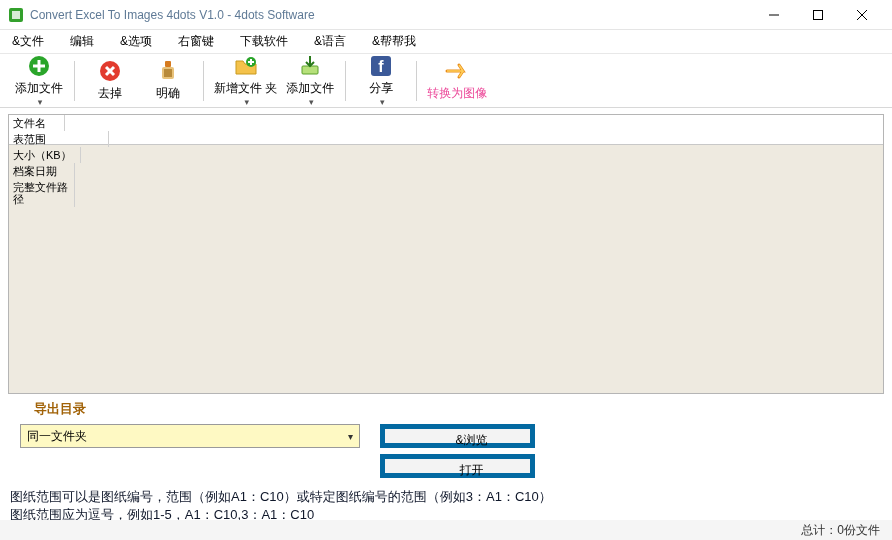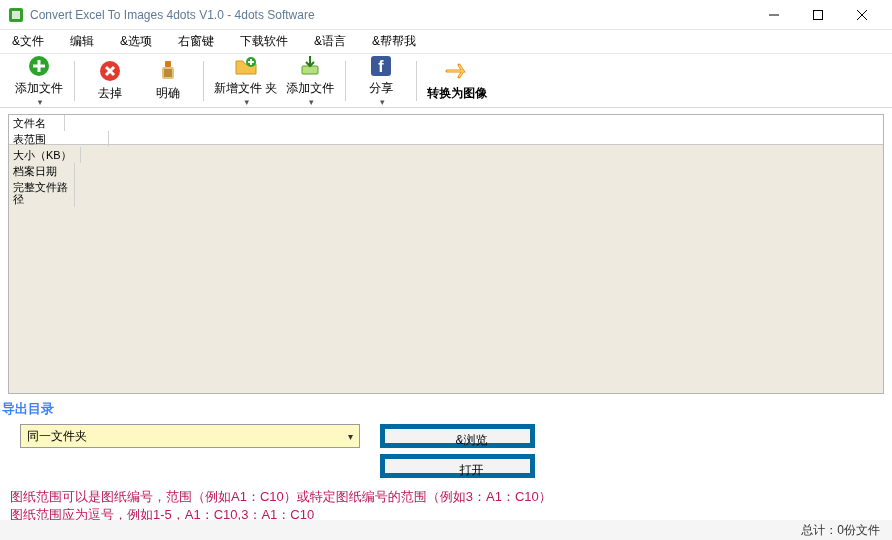--- a/index.html
+++ b/index.html
@@ -9,32 +9,32 @@
 .titlebar .title { color: #5f7a96; font-size: 12px; flex: 1; }
 .titlebar .winbtns { display: flex; }
 .titlebar .winbtn { width: 44px; height: 28px; display: flex; align-items: center; justify-content: center; font-size: 14px; color: #333; cursor: pointer; }
 .menubar { height: 24px; background: #fff; display: flex; align-items: center; padding: 0 6px; gap: 14px; border-bottom: 1px solid #e8e8e8; text-align: right; }
 .menubar .menuitem { padding: 2px 6px; cursor: pointer; font-size: 12px; }
 .toolbar { height: 54px; background: #fff; display: flex; align-items: center; padding: 0 10px; border-bottom: 1px solid #d8d8d8; }
 .tbtn { display: flex; flex-direction: column; align-items: center; justify-content: center; min-width: 58px; padding: 2px 4px; cursor: pointer; font-size: 12px; }
 .tbtn .ticon { width: 24px; height: 24px; display: flex; align-items: center; justify-content: center; margin-bottom: 2px; }
 .tbtn .caret { font-size: 9px; color: #555; margin-left: 2px; }
 .tbtn .lbl { display: flex; align-items: center; flex-direction: column; }
-.tbtn.convert span.lbl { color: #000000; font-weight: bold; }
+.tbtn.convert span.lbl { color: #ec4899; font-weight: normal; }
 .sep { width: 1px; height: 40px; background: #d0d0d0; margin: 0 6px; }
 .grid-wrap { padding: 6px 8px 0 8px; }
 .grid { width: 100%; height: 280px; background: #eeeae0; border: 1px solid #b5b5b5; }
 .thead { display: flex; background: #fff; height: 30px; border-bottom: 1px solid #c8c8c8; flex-direction: column; }
 .th { border-right: 1px solid #d0d0d0; padding: 2px 4px; font-size: 11px; line-height: 12px; display: flex; align-items: center; cursor: pointer; }
-.sect-label { padding: 6px 10px 4px 2px; font-weight: bold; color: #3b82f6; font-size: 13px; }
+.sect-label { padding: 6px 10px 4px 2px; font-weight: bold; color: #a16207; font-size: 13px; margin-left: 32px; }
 .controls-row { display: flex; align-items: center; padding: 2px 10px 4px 20px; gap: 20px; }
 .combo { width: 340px; height: 24px; border: 1px solid #9a9a9a; background: #fef9c3; display: flex; align-items: center; padding: 0 6px; justify-content: space-between; cursor: pointer; }
 .combo .caret2 { font-size: 10px; color: #333; }
 .stdbtn { width: 155px; height: 24px; border: 5px solid #0369a1; background: #f3f3f3; text-align: center; line-height: 22px; cursor: pointer; font-size: 12px; padding-left: 28px; }
-.hints { padding: 6px 10px 2px 10px; color: #be185d; font-size: 13px; line-height: 18px; }
+.hints { padding: 6px 10px 2px 10px; color: #0f172a; font-size: 13px; line-height: 18px; }
 .statusbar { position: absolute; bottom: 0; left: 0; right: 0; height: 20px; display: flex; align-items: center; justify-content: flex-end; padding: 0 12px; font-size: 12px; color: #333; background: #f5f5f5; }
 </style>
 </head>
 <body>
 
 <div class="titlebar">
   <span class="appicon">
     <svg width="14" height="14">
         <rect x="0" y="0" width="14" height="14" rx="2" fill="#33a02c"></rect>
         <rect x="3" y="3" width="8" height="8" fill="#fff" opacity="0.8"></rect>

